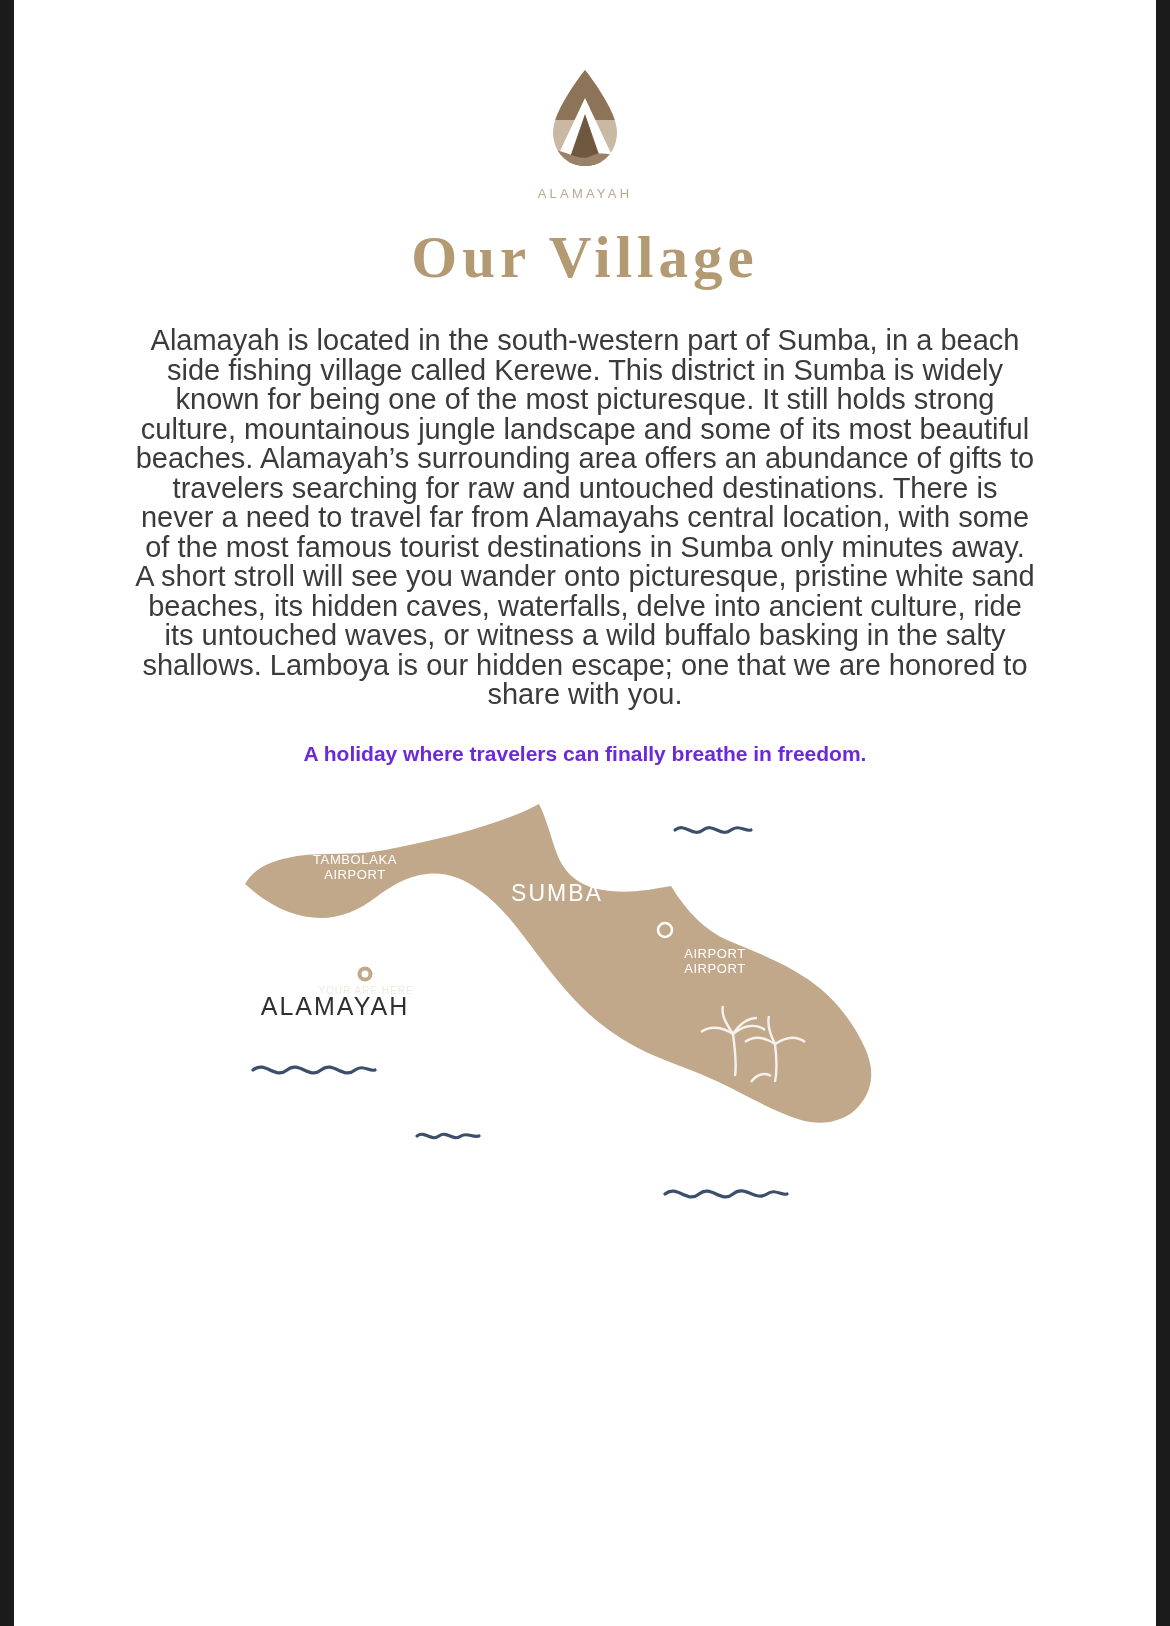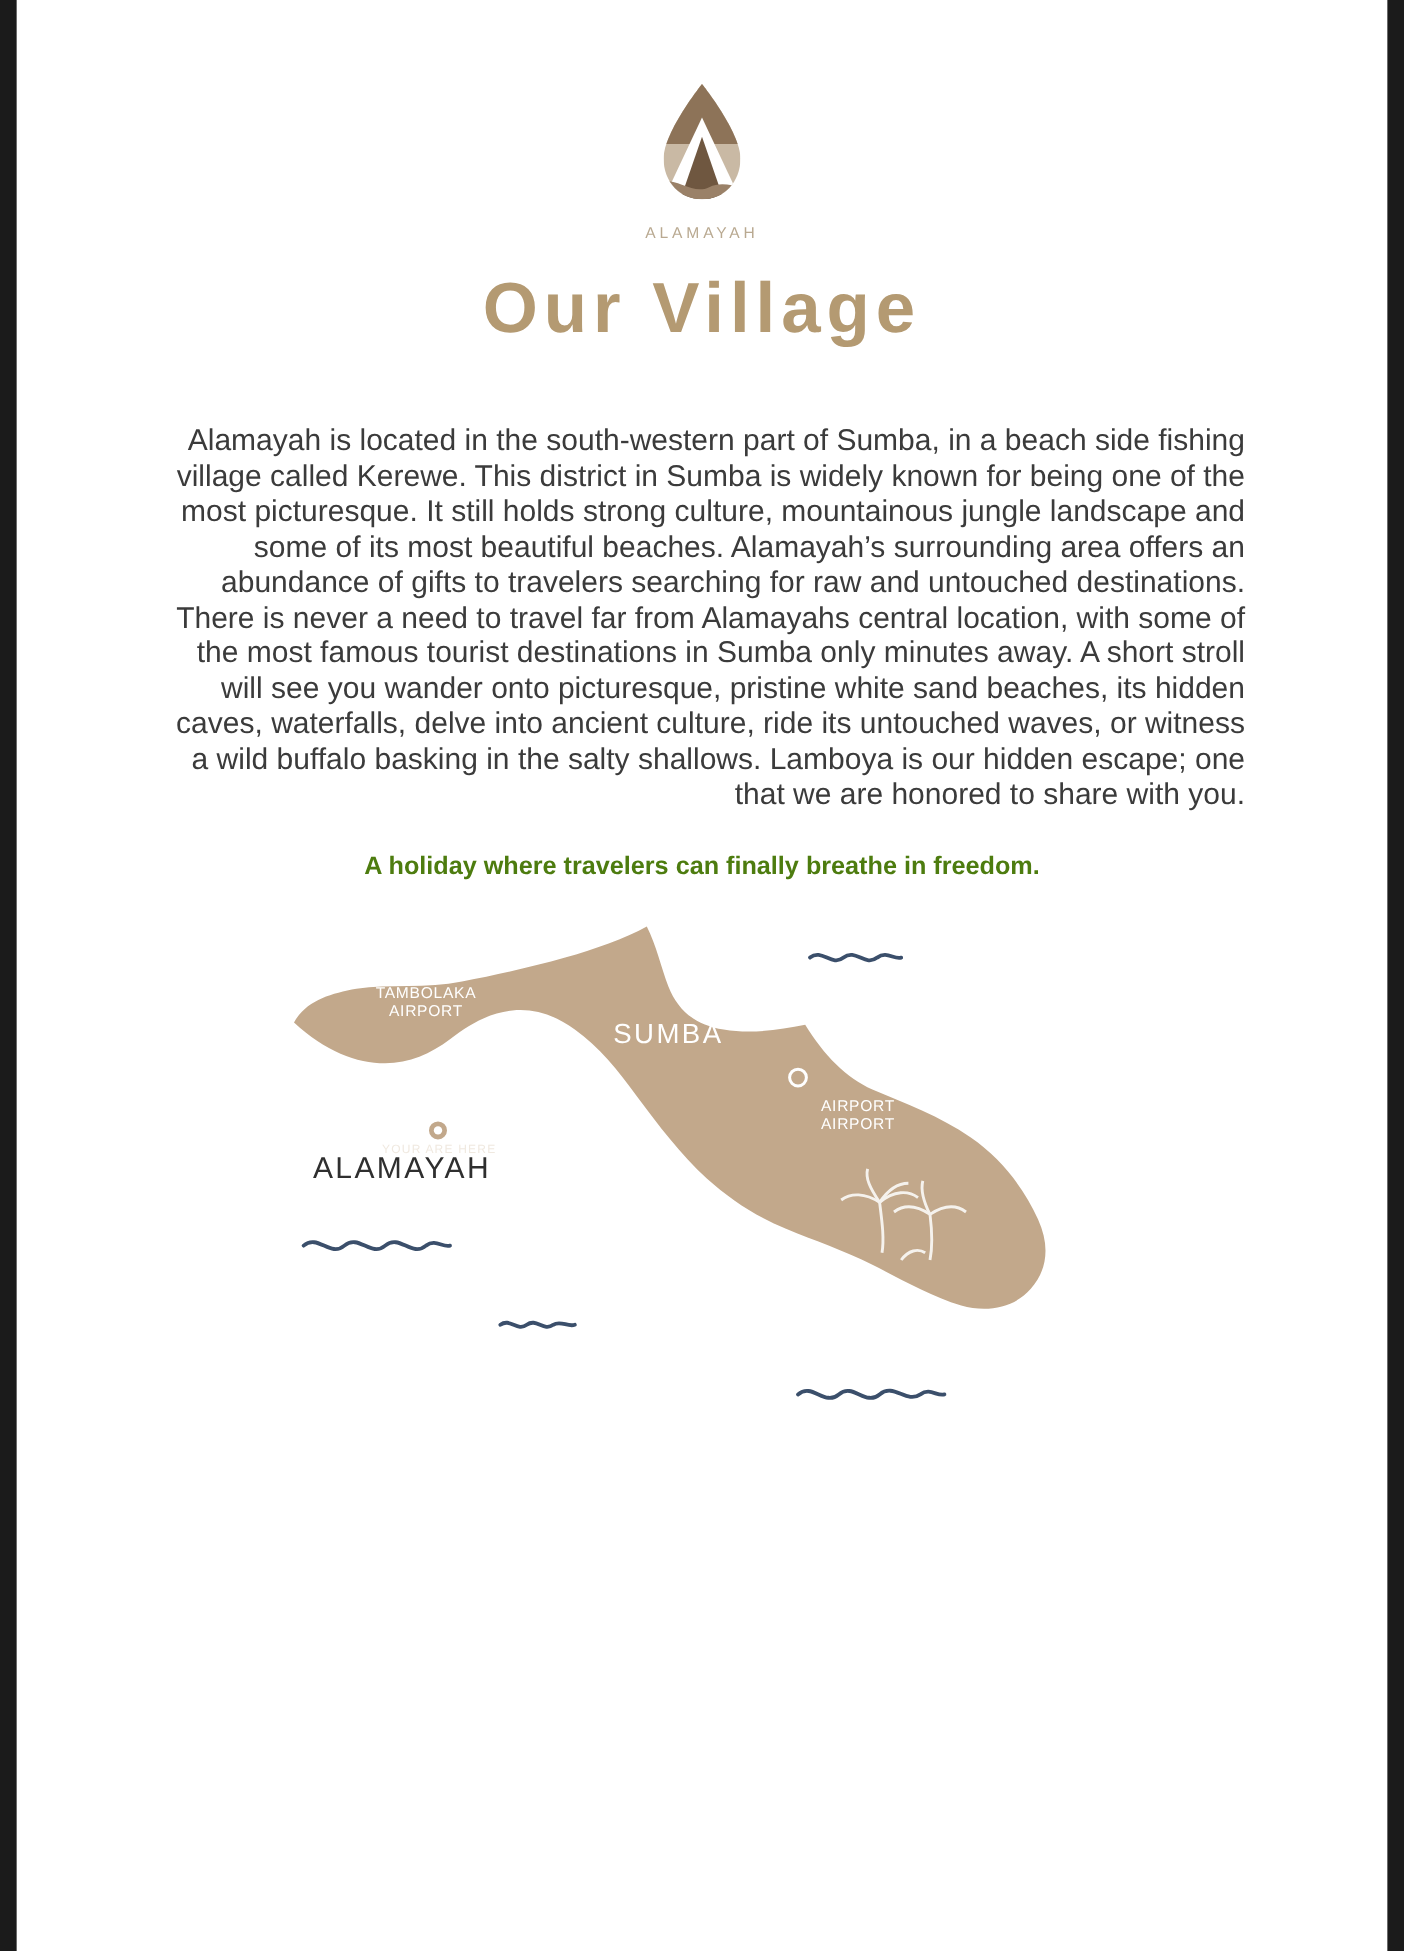--- a/index.html
+++ b/index.html
@@ -51,45 +51,45 @@
     font-size: 13px;
     letter-spacing: 3.2px;
     color: #b9a991;
     font-family: "Liberation Sans", sans-serif;
   }
 
   
   .title {
     margin: 22px 0 0;
     text-align: center;
-    font-family: Liberation Sans, sans-serif;
+    font-family: Liberation Serif, serif;
     font-weight: bold;
     font-size: 59px;
     letter-spacing: 5px;
     color: #b49a72;
   }
 
   
   .body-copy {
-    margin: 62px auto 0;
+    margin: 34px auto 0;
     width: 905px;
-    text-align: right;
-    font-size: 25px;
+    text-align: center;
+    font-size: 29px;
     line-height: 29.5px;
     color: #3b3b3b;
   }
   .body-copy p { margin: 0; }
 
   .tagline {
     margin: 32px auto 0;
     width: 905px;
     text-align: center;
     font-size: 21px;
     font-weight: bold;
-    color: #4d7c0f;
+    color: #6d28d9;
   }
 
   
   .map-wrap {
     position: relative;
     margin: 28px auto 0;
     width: 700px;
     height: 470px;
   }
   .map-svg { position: absolute; inset: 0; }

